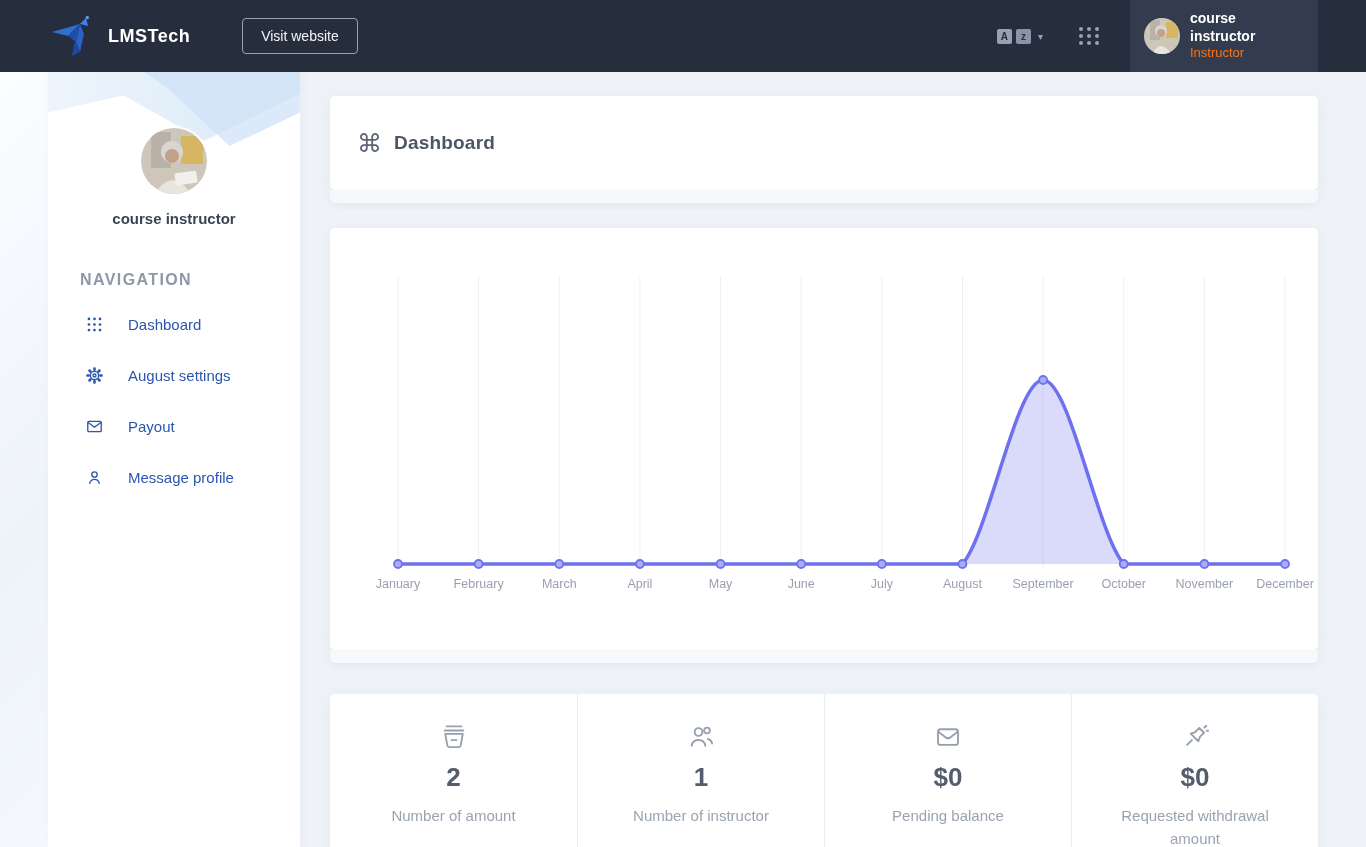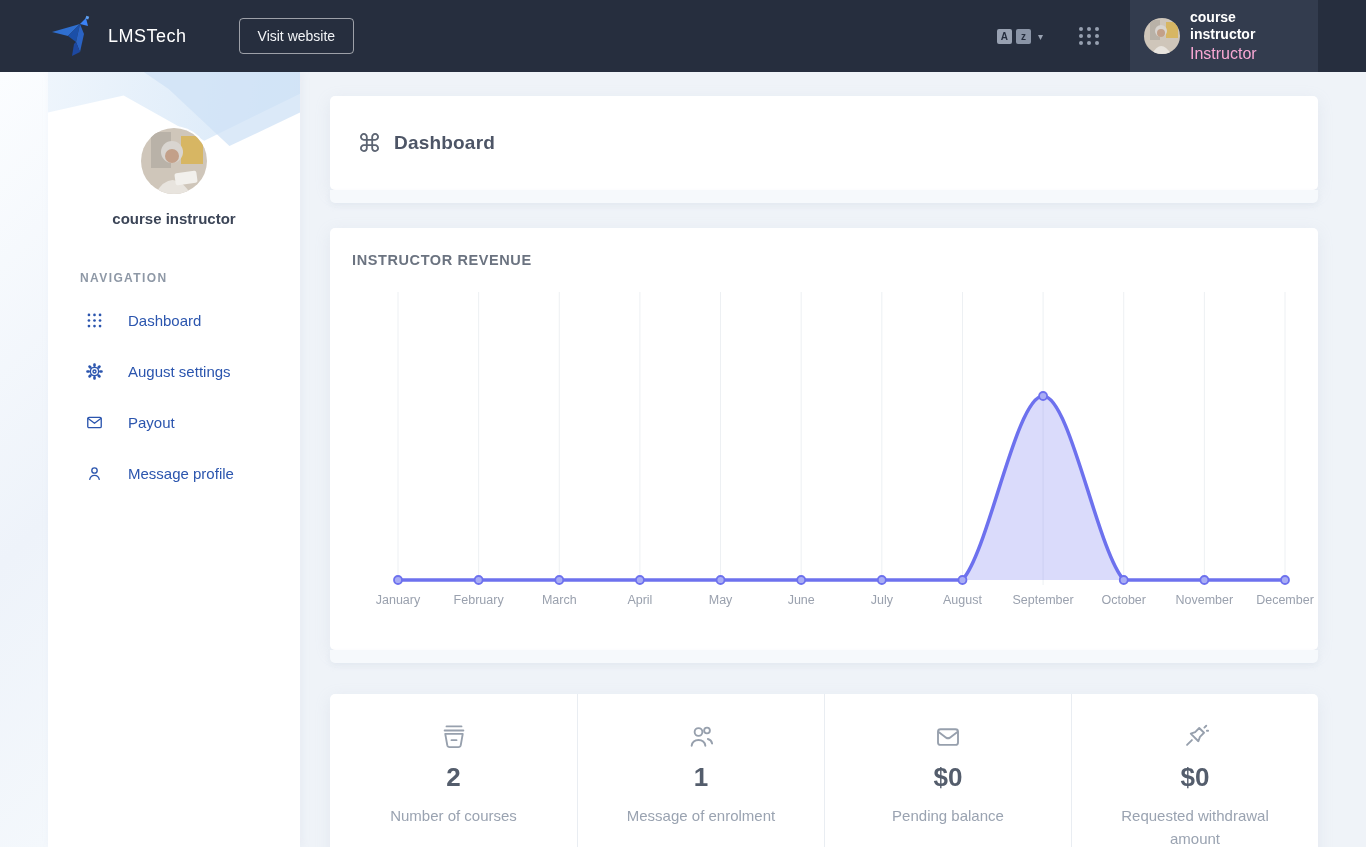--- a/index.html
+++ b/index.html
@@ -3,55 +3,55 @@
 <meta charset="utf-8">
 <style>
   * { margin:0; padding:0; box-sizing:border-box; }
   html,body { width:1366px; height:847px; overflow:hidden;
     font-family:"Liberation Sans", sans-serif; background:#eff3f8; }
 
   
   .topbar { position:absolute; left:0; top:0; width:1366px; height:72px;
     background:#262e3e; display:flex; align-items:center; z-index:20; }
   .brand-logo { width:52px; height:48px; margin-left:46px; }
-  .brand-name { color:#ffffff; font-size:18px; font-weight:normal; letter-spacing:.5px; margin-left:10px; }
+  .brand-name { color:#ffffff; font-size:18px; font-weight:bold; letter-spacing:.5px; margin-left:10px; }
   .visit-btn { margin-left:52px; background:transparent; color:#f2f4f7; font-size:14px;
     border:1px solid rgba(255,255,255,.55); border-radius:4px; padding:9px 18px; cursor:pointer;
     font-family:"Liberation Sans", sans-serif; }
   .topbar-right { margin-left:auto; display:flex; align-items:center; height:100%; }
   .lang-widget { display:flex; align-items:center; gap:4px; cursor:pointer; margin-right:36px; }
   .lang-box { width:15px; height:15px; border-radius:2px; background:#98a1b1; color:#262e3e;
     font-size:10px; font-weight:bold; display:flex; align-items:center; justify-content:center; }
   .lang-box.second { background:#8a94a6; }
   .chev { color:#9aa3b2; font-size:10px; margin-left:3px; }
   .grid-icon { display:grid; grid-template-columns:repeat(3,5px); grid-gap:3px; cursor:pointer; margin-right:30px; }
   .grid-icon span { width:4px; height:4px; border-radius:50%; background:#97a0b0; }
   .user-chip { height:72px; width:188px; background:#333c4e; display:flex; align-items:center;
     padding:0 14px; cursor:pointer; margin-right:48px; }
   .chip-avatar { width:36px; height:36px; border-radius:50%; overflow:hidden; flex:none; }
   .chip-texts { margin-left:10px; line-height:1.25; }
   .chip-name { color:#ffffff; font-size:14px; font-weight:bold; }
-  .chip-role { color:#f9a8d4; font-size:16px; }
+  .chip-role { color:#f97316; font-size:13px; }
 
   
   .left-rail { position:absolute; left:0; top:72px; width:48px; height:775px;
     background:linear-gradient(135deg,#fbfdff 0%,#eef3fa 60%,#f4f8fc 100%); }
   .sidebar { position:absolute; left:48px; top:72px; width:252px; height:775px;
     background:#ffffff; box-shadow:2px 0 8px rgba(170,185,205,.12); z-index:5; }
   .side-deco { position:relative; height:78px; overflow:hidden; }
   .wave1 { position:absolute; inset:0;
     background:linear-gradient(100deg,#eef5fc,#d8e8f8);
     clip-path:polygon(0 0,100% 0,100% 28%,62% 88%,30% 30%,0 52%); }
   .wave2 { position:absolute; inset:0; background:#cfe2f6; opacity:.75;
     clip-path:polygon(38% 0,100% 0,100% 52%,72% 95%,48% 22%); }
   .profile-avatar { width:66px; height:66px; border-radius:50%; overflow:hidden;
     margin:-22px auto 0; position:relative; z-index:2; box-shadow:0 0 0 2px #fff; }
   .avatar-art { width:100%; height:100%; display:block; }
   .side-name { text-align:center; color:#3c4557; font-size:15px; font-weight:bold; margin-top:16px; }
-  .nav-section { color:#8e98a6; font-size:12px; font-weight:bold; letter-spacing:1.4px;
+  .nav-section { color:#8e98a6; font-size:16px; font-weight:bold; letter-spacing:1.4px;
     margin:44px 0 10px 32px; }
   .nav-list { list-style:none; }
   .nav-item { display:flex; align-items:center; gap:24px; padding:16px 0 16px 37px;
     cursor:pointer; }
   .nav-item svg { flex:none; }
   .nav-label { color:#2b55ae; font-size:15px; }
 
   
   .main { position:absolute; left:330px; top:72px; width:988px; height:775px; }
   .card { background:#ffffff; border-radius:5px; box-shadow:0 4px 16px rgba(165,180,200,.16); }
@@ -197,21 +197,20 @@
 
 <main class="main">
 
   <section class="card header-card">
     <span class="cmd-glyph">⌘</span>
     <h1 class="page-title">Dashboard</h1>
   </section>
   <div class="under-strip"></div>
 
   <section class="card chart-card">
-    <h2 class="chart-title">INSTRUCTOR REVENUE</h2>
     <div class="chart-plot">
       <svg id="rev-svg" width="966" height="340" viewBox="0 0 966 340">
           <line x1="46" y1="12" x2="46" y2="305" stroke="#edf0f3" stroke-width="1"></line>
           <line x1="126.63636363636364" y1="12" x2="126.63636363636364" y2="305" stroke="#edf0f3" stroke-width="1"></line>
           <line x1="207.27272727272728" y1="12" x2="207.27272727272728" y2="305" stroke="#edf0f3" stroke-width="1"></line>
           <line x1="287.9090909090909" y1="12" x2="287.9090909090909" y2="305" stroke="#edf0f3" stroke-width="1"></line>
           <line x1="368.54545454545456" y1="12" x2="368.54545454545456" y2="305" stroke="#edf0f3" stroke-width="1"></line>
           <line x1="449.1818181818182" y1="12" x2="449.1818181818182" y2="305" stroke="#edf0f3" stroke-width="1"></line>
           <line x1="529.8181818181818" y1="12" x2="529.8181818181818" y2="305" stroke="#edf0f3" stroke-width="1"></line>
           <line x1="610.4545454545455" y1="12" x2="610.4545454545455" y2="305" stroke="#edf0f3" stroke-width="1"></line>
@@ -255,34 +254,34 @@
     <div class="stat-cell">
       <div class="stat-icon">
         <svg width="30" height="30" viewBox="0 0 24 24" fill="none" stroke="#97a0ad" stroke-width="1.5" stroke-linecap="round" stroke-linejoin="round">
           <path d="M6 3.5h12"></path>
             <path d="M4.5 6.8h15"></path>
           <path d="M5 9.5h14l-1.6 9a2 2 0 0 1-2 1.6H8.6a2 2 0 0 1-2-1.6L5 9.5z"></path>
           <path d="M10 14.5h4"></path>
         </svg>
       </div>
       <div class="stat-value">2</div>
-      <div class="stat-label">Number of courses</div>
+      <div class="stat-label">Number of amount</div>
     </div>
 
     <div class="stat-cell">
       <div class="stat-icon">
         <svg width="30" height="30" viewBox="0 0 24 24" fill="none" stroke="#97a0ad" stroke-width="1.5" stroke-linecap="round" stroke-linejoin="round">
           <circle cx="10" cy="8" r="3.1"></circle>
           <path d="M4.5 19c.5-3 2.6-4.6 5.5-4.6s5 1.6 5.5 4.6"></path>
           <circle cx="16.8" cy="6.8" r="2.3"></circle>
           <path d="M17.5 13.6c1.8.4 3 1.7 3.4 3.6"></path>
         </svg>
       </div>
       <div class="stat-value">1</div>
-      <div class="stat-label">Message of enrolment</div>
+      <div class="stat-label">Number of instructor</div>
     </div>
 
     <div class="stat-cell">
       <div class="stat-icon">
         <svg width="30" height="30" viewBox="0 0 24 24" fill="none" stroke="#97a0ad" stroke-width="1.5" stroke-linecap="round" stroke-linejoin="round">
           <rect x="4" y="5.8" width="16" height="12.5" rx="2"></rect>
           <path d="M4.5 8l6 4.5a2.6 2.6 0 0 0 3 0l6-4.5"></path>
         </svg>
       </div>
       <div class="stat-value">$0</div>

